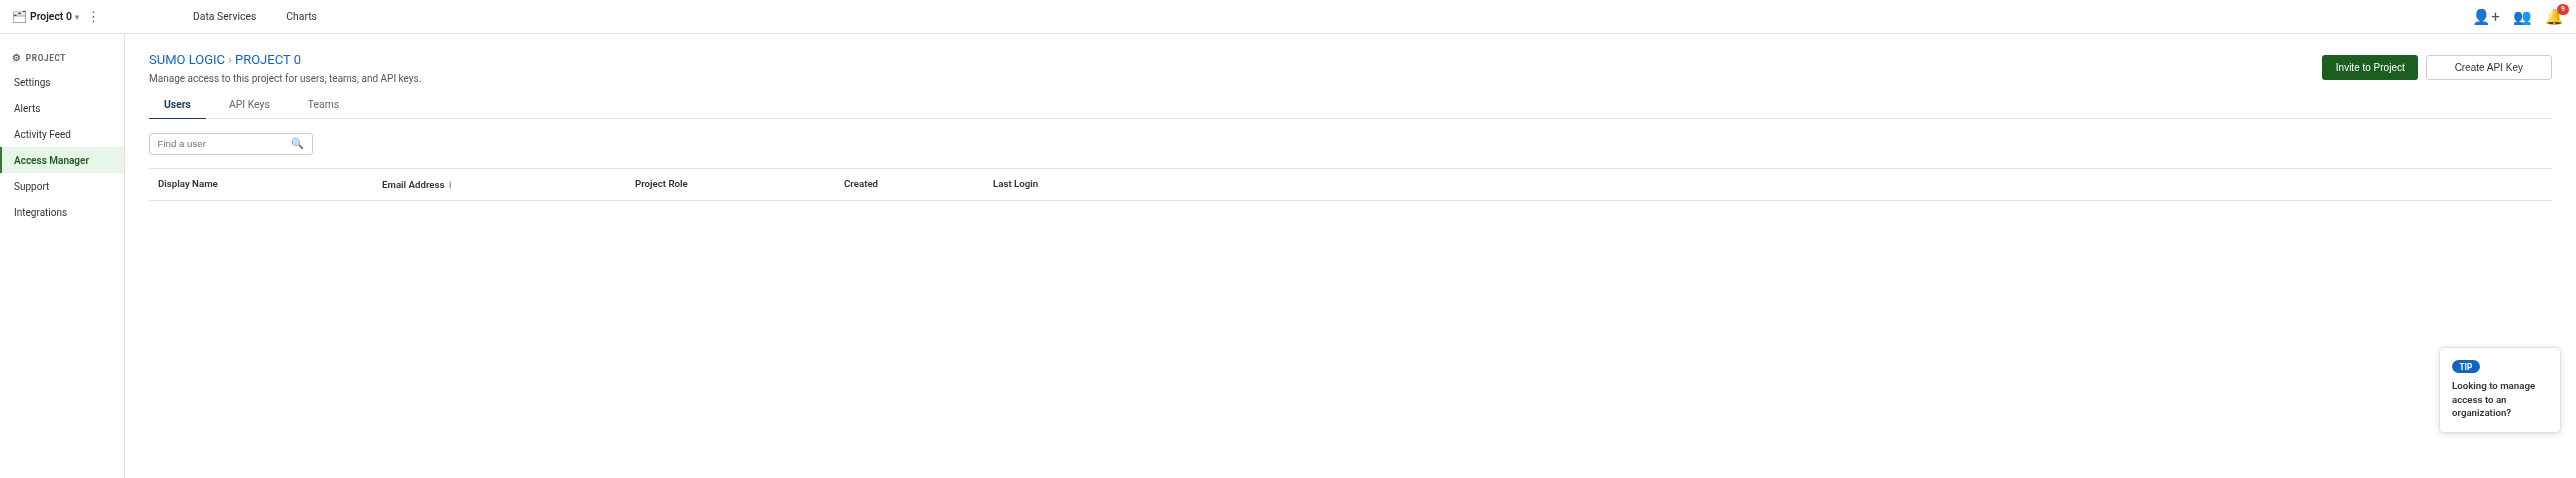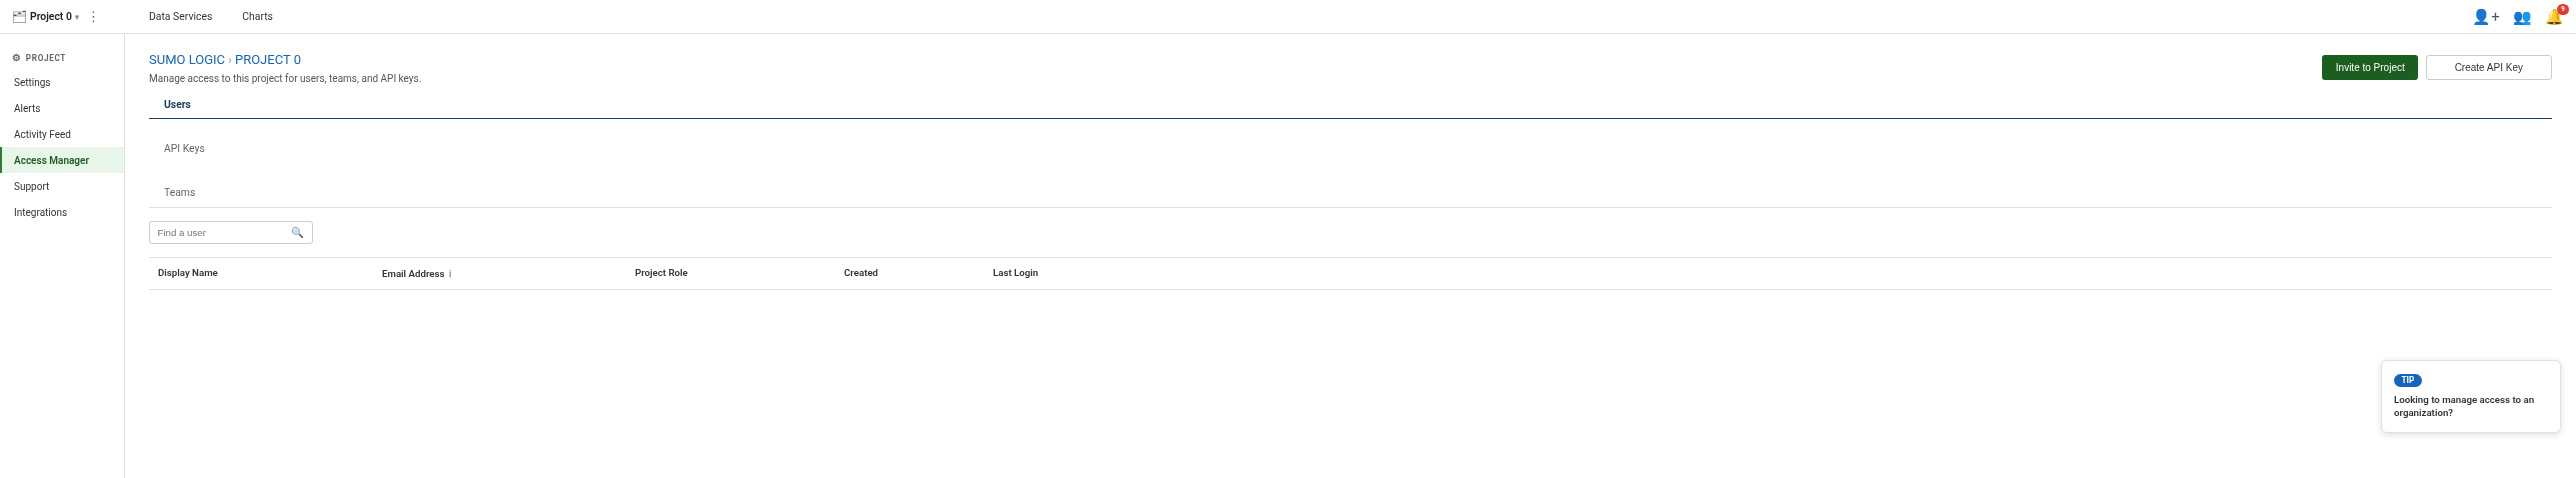--- a/index.html
+++ b/index.html
@@ -42,20 +42,21 @@
       color: #666;
       font-size: 13.4px;
       margin-left: 4.5px;
       cursor: pointer;
     }
     .topnav-menu {
       display: flex;
       align-items: center;
       gap: 24px;
       flex: 1;
+      margin-left: 44px;
     }
     .topnav-menu-item {
       font-size: 10.4px;
       color: #333;
       cursor: pointer;
       padding: 0 3px;
     }
     .topnav-right {
       display: flex;
       align-items: center;
@@ -183,24 +184,23 @@
       padding: 6px 28px;
       border-radius: 3px;
       font-size: 10px;
       cursor: pointer;
       font-weight: 500;
     }
 
     
     .tabs {
       display: flex;
-      gap: 16px;
+      gap: 8px;
       border-bottom: 0.7px solid #e0e0e0;
       margin-bottom: 13.4px;
-      flex-direction: column;
     }
     .tab {
       padding: 7.5px 15px;
       font-size: 10.4px;
       cursor: pointer;
       color: #666;
       border-bottom: 1.5px solid transparent;
       margin-bottom: -0.7px;
     }
     .tab.active {
@@ -254,21 +254,21 @@
 
     
     .tip-bubble {
       position: fixed;
       bottom: 45px;
       right: 15px;
       background: #fff;
       border: 0.7px solid #e0e0e0;
       border-radius: 6px;
       padding: 12px;
-      width: 180px;
+      width: 122px;
       box-shadow: 0 1.5px 6px rgba(0,0,0,0.12);
     }
     .tip-badge {
       background: #1565c0;
       color: #fff;
       border-radius: 9px;
       font-size: 8.2px;
       font-weight: 700;
       padding: 1.5px 7.5px;
       display: inline-block;

